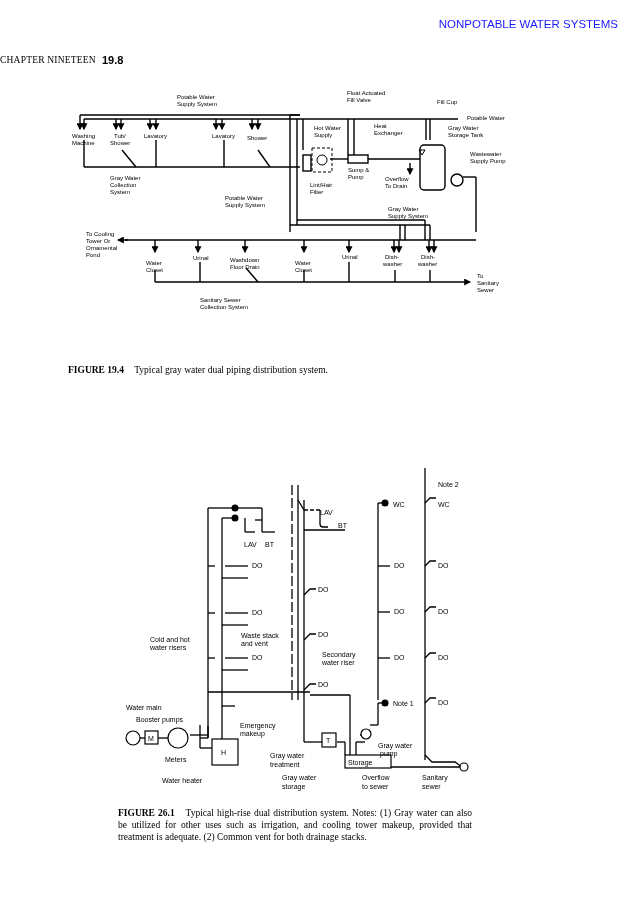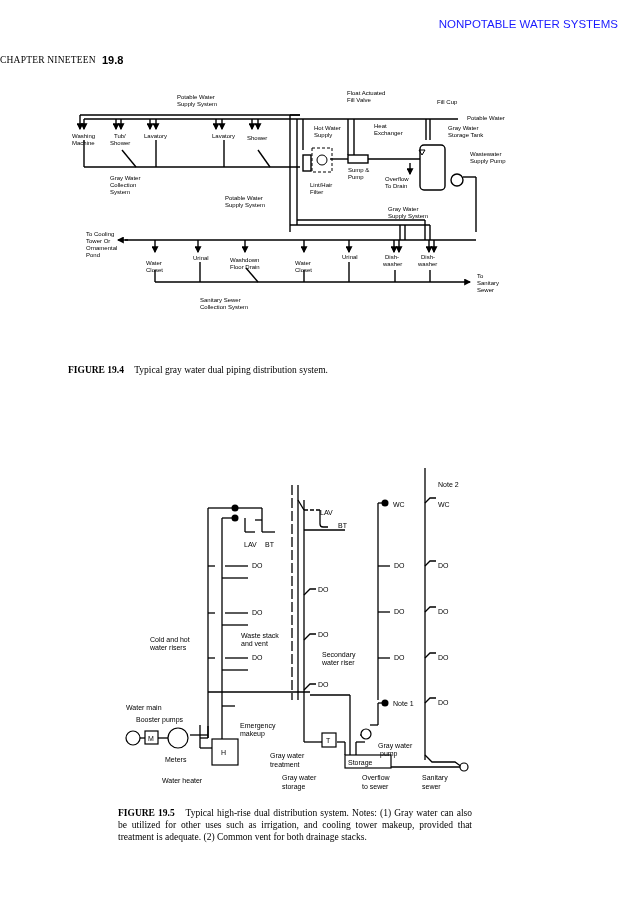--- a/index.html
+++ b/index.html
@@ -308,15 +308,15 @@
     <text x="378" y="748">Gray water</text>
     <text x="380" y="756">pump</text>
     <text x="362" y="780">Overflow</text>
     <text x="362" y="789">to sewer</text>
     <text x="422" y="780">Sanitary</text>
     <text x="422" y="789">sewer</text>
   </g>
 </svg>
 
 <div class="caption2">
-  <span class="caption-label">FIGURE 19.5</span>
+  <span class="caption-label">FIGURE 26.1</span>
   <span>Typical high-rise dual distribution system. Notes: (1) Gray water can also be utilized for other uses such as irrigation, and cooling tower makeup, provided that treatment is adequate. (2) Common vent for both drainage stacks.</span>
 </div>
 
 </body></html>

